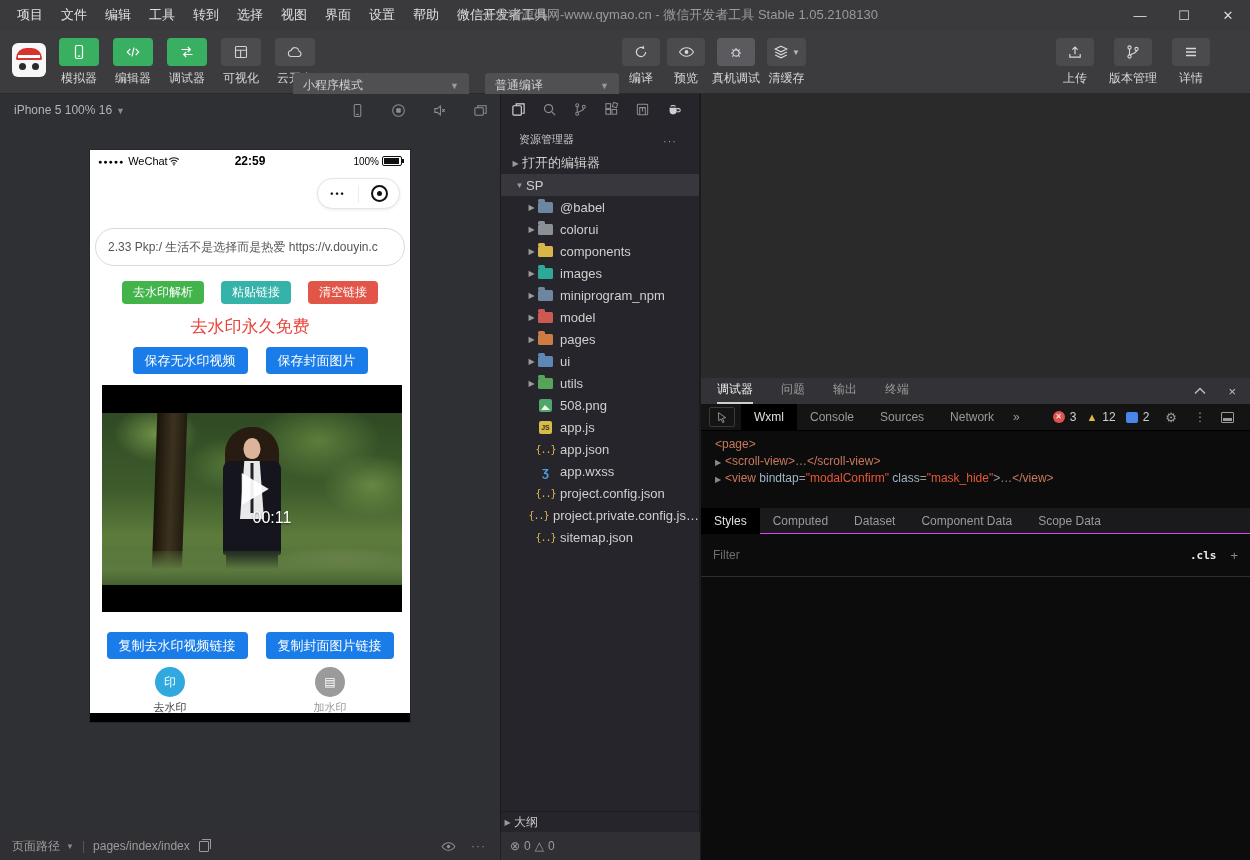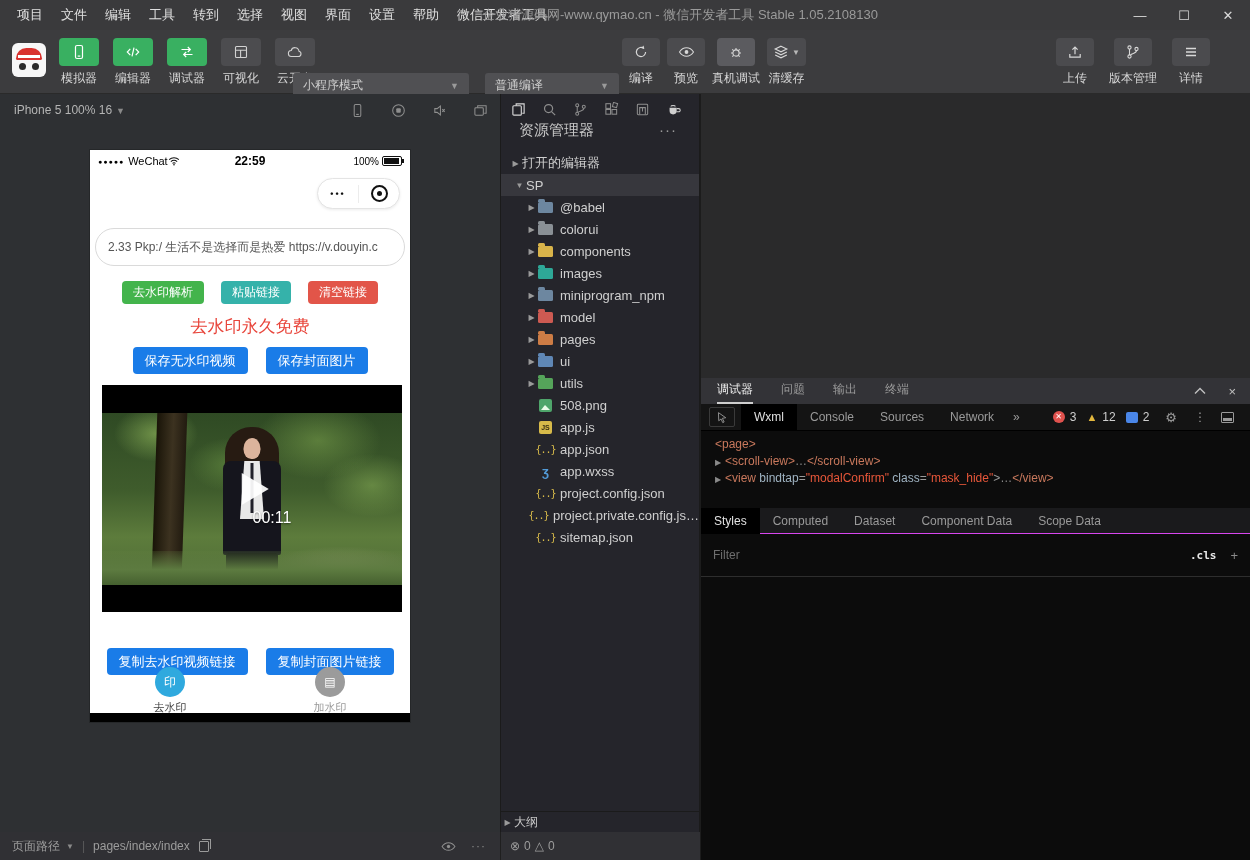--- a/index.html
+++ b/index.html
@@ -63,21 +63,21 @@
   .cap-div{width:1px;height:18px;background:#ececec;}
   .cap-target{flex:1;display:flex;justify-content:center;}
   .cap-circle{width:17px;height:17px;border:2px solid #111;border-radius:50%;display:flex;align-items:center;justify-content:center;}
   .cap-circle::after{content:"";width:5px;height:5px;border-radius:50%;background:#111;}
   .p-input{position:absolute;top:78px;left:5px;right:5px;height:38px;border:1px solid #dadada;border-radius:20px;background:#fff;display:flex;align-items:center;padding:12px 12px;font-size:12px;color:#555;white-space:nowrap;overflow:hidden;}
   .p-row1{position:absolute;top:131px;left:0;right:0;display:flex;justify-content:center;gap:17px;}
   .p-btn1{height:23px;line-height:23px;padding:0 11px;border-radius:4px;color:#fff;font-size:12px;cursor:pointer;white-space:nowrap;}
   .p-promo{position:absolute;top:165px;left:0;right:0;text-align:center;color:#e8443a;font-size:17px;}
   .p-row2{position:absolute;top:197px;left:0;right:0;display:flex;justify-content:center;gap:18px;align-items:flex-end;}
   .p-btnblue{height:27px;line-height:27px;padding:0 12px;border-radius:4px;background:#1a7ce8;color:#fff;font-size:13px;cursor:pointer;white-space:nowrap;}
-  .p-row3{position:absolute;top:498px;left:0;right:0;display:flex;justify-content:center;gap:18px;}
+  .p-row3{position:absolute;top:482px;left:0;right:0;display:flex;justify-content:center;gap:18px;}
 
   .video{position:absolute;top:235px;left:12px;width:300px;height:227px;background:#000;overflow:hidden;}
   .v-img{position:absolute;top:28px;bottom:27px;left:0;right:0;overflow:hidden;
     background:
       radial-gradient(60px 40px at 18% 12%, rgba(160,200,100,.55), transparent 70%),
       radial-gradient(90px 55px at 72% 16%, rgba(130,170,80,.5), transparent 70%),
       radial-gradient(55px 38px at 42% 30%, rgba(100,140,65,.6), transparent 70%),
       radial-gradient(70px 45px at 90% 42%, rgba(150,190,95,.45), transparent 70%),
       radial-gradient(120px 40px at 80% 95%, rgba(190,185,150,.55), transparent 75%),
       linear-gradient(180deg,#2f4a24 0%,#3f5c2c 45%,#5d7c3c 72%,#4e6b36 100%);}
@@ -95,21 +95,21 @@
   .p-tabbar{position:absolute;top:517px;left:0;right:0;display:flex;}
   .p-tab{flex:1;display:flex;flex-direction:column;align-items:center;gap:3px;cursor:pointer;}
   .p-tab-ic{width:30px;height:30px;border-radius:50%;display:flex;align-items:center;justify-content:center;color:#fff;font-size:12px;}
   .p-tab .lbl{font-size:11px;}
   .p-home{position:absolute;left:0;right:0;bottom:0;height:9px;background:#000;z-index:3;}
 
   
   .explorer{position:absolute;top:94px;left:500px;width:200px;height:738px;background:#25252b;border-left:1px solid #1b1b1b;border-right:1px solid #1b1b1b;}
   .act-icons{height:27px;display:flex;align-items:center;padding:3px 10px 0;gap:16px;}
   .act-icons .ic{cursor:pointer;}
-  .exp-header{height:26px;display:flex;align-items:flex-start;padding-left:18px;font-size:15px;color:#c8c8c8;position:relative;}
+  .exp-header{height:26px;display:flex;align-items:flex-end;padding-left:18px;font-size:11px;color:#c8c8c8;position:relative;}
   .exp-more{position:absolute;right:22px;color:#9a9a9a;letter-spacing:1px;cursor:pointer;}
   .tree{position:absolute;top:58px;left:0;right:0;}
   .trow{height:22px;display:flex;align-items:center;font-size:13px;color:#cfcfcf;cursor:pointer;white-space:nowrap;}
   .trow.sel{background:#37373d;}
   .twisty{color:#9a9a9a;font-size:8px;width:13px;text-align:center;flex:none;}
   .folder-ic{position:relative;width:15px;height:11px;border-radius:1.5px;flex:none;margin-right:7px;}
   .folder-ic::before{content:"";position:absolute;left:0;top:-3px;width:7px;height:3px;border-radius:1.5px 1.5px 0 0;background:inherit;}
   .file-ic{width:15px;height:15px;flex:none;margin-right:7px;display:flex;align-items:center;justify-content:center;font-size:10px;}
   .fi-image{background:#4fa56b;border-radius:2px;position:relative;width:13px;height:13px;margin:1px 8px 1px 1px;}
   .fi-image::after{content:"";position:absolute;left:2px;bottom:2px;border-left:4px solid transparent;border-right:5px solid transparent;border-bottom:5px solid #eafbe9;}

